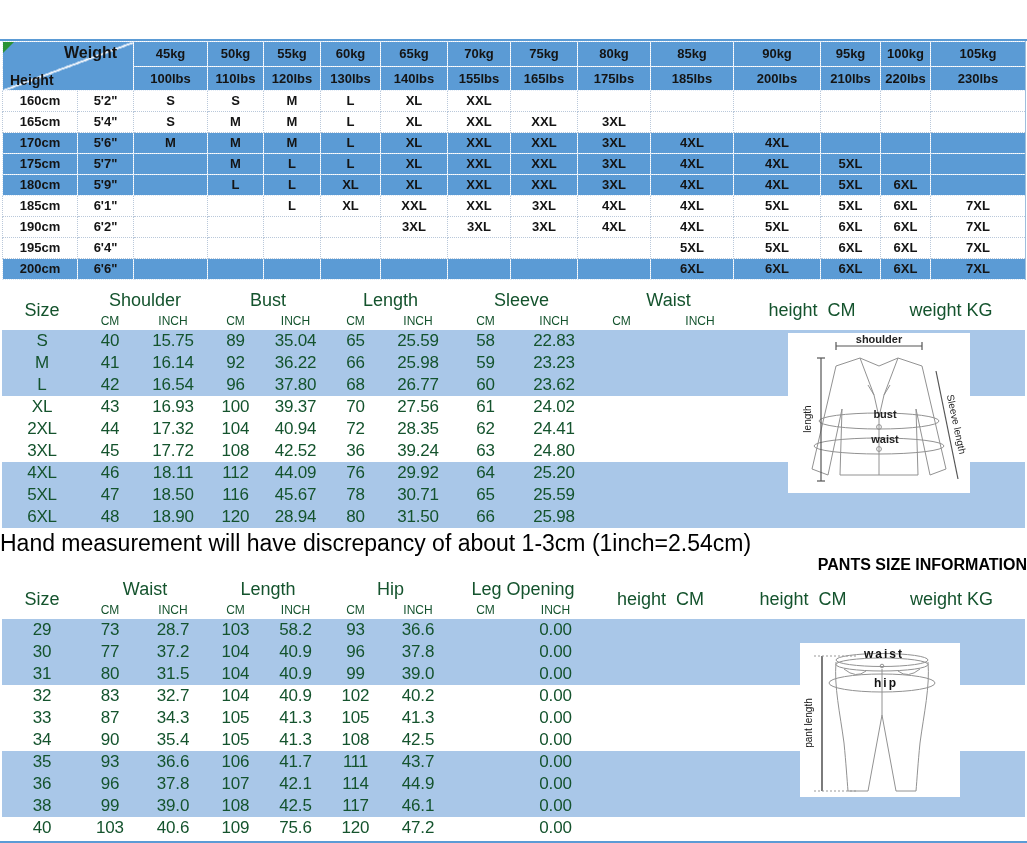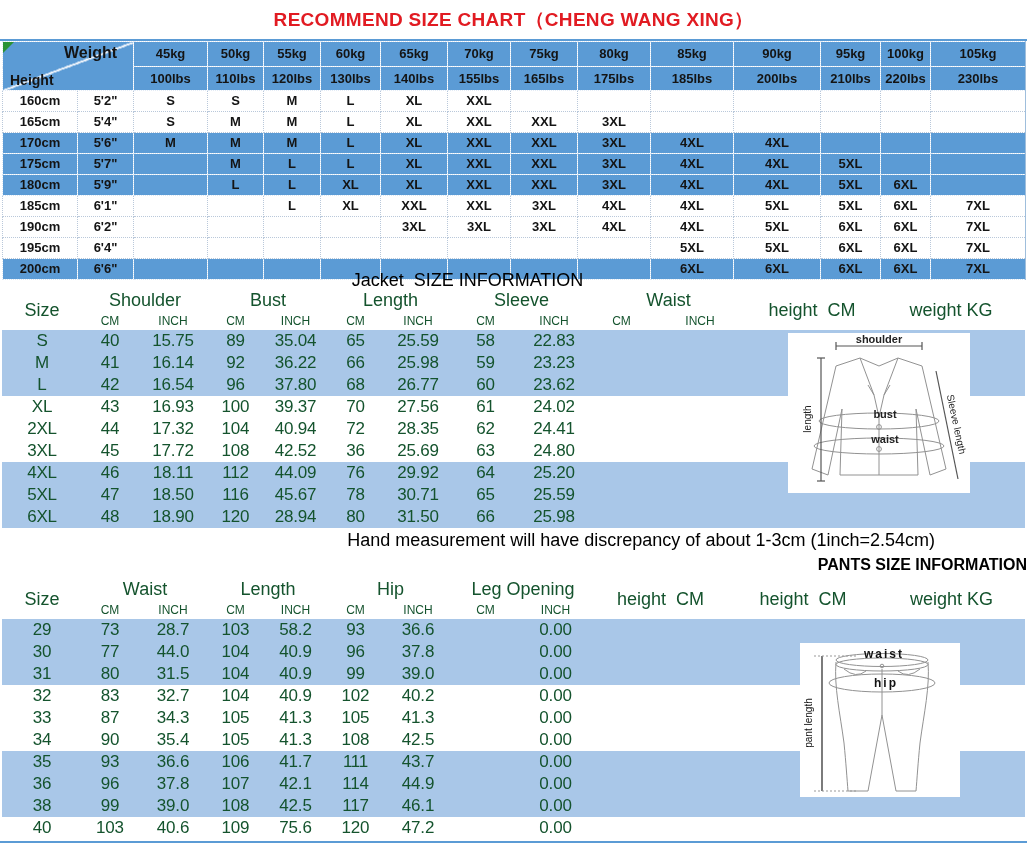--- a/index.html
+++ b/index.html
@@ -36,35 +36,34 @@
   .info th{font-weight:normal;font-size:18px;height:21px;line-height:21px;padding:0;
            text-align:center;white-space:pre;overflow:hidden}
   .info th.sub{font-size:12px;height:19px;line-height:16px}
   .info td{font-size:17px;text-align:center;height:22px;line-height:22px;padding:0;
            white-space:nowrap;overflow:hidden;letter-spacing:-.2px}
   .info tbody tr.shaded{background:var(--lblue)}
   #jacket{top:290px}
   #pants{top:579px}
 
   .jkt-title{position:absolute;top:270px;left:0;width:935px;text-align:center;font-size:18px;white-space:pre}
-  .note{position:absolute;top:530px;left:0;width:935px;text-align:right;font-size:18px}
+  .note{position:absolute;top:530px;left:0;width:935px;text-align:left;font-size:23px}
   .pants-title{position:absolute;top:556px;left:0;width:1027px;text-align:right;font-weight:bold;font-size:16px}
 
   
   .diagram{position:absolute;background:#fff}
   .diagram.jacket{left:788px;top:333px;width:182px;height:160px}
   .diagram.pants{left:800px;top:643px;width:160px;height:154px}
   .diagram svg{display:block}
 </style>
 </head>
 <body>
 
 <div class="page">
 
-  <div class="title">RECOMMEND SIZE CHART（CHENG WANG XING）</div>
   <div class="rule top"></div>
 
   <table id="matrix" class="matrix">
       <colgroup>
         <col style="width:75px">
         <col style="width:56px">
         <col style="width:74px">
         <col style="width:56px">
         <col style="width:57px">
         <col style="width:60px">
@@ -265,21 +264,20 @@
           <td></td>
           <td>6XL</td>
           <td>6XL</td>
           <td>6XL</td>
           <td>6XL</td>
           <td>7XL</td>
         </tr>
       </tbody>
     </table>
 
-  <div class="jkt-title">Jacket  SIZE INFORMATION</div>
   <table id="jacket" class="info">
       <colgroup>
         <col style="width:80px">
         <col style="width:56px">
         <col style="width:70px">
         <col style="width:55px">
         <col style="width:65px">
         <col style="width:55px">
         <col style="width:70px">
         <col style="width:65px">
@@ -389,21 +387,21 @@
           <td></td>
           <td></td>
         </tr>
         <tr>
           <td>3XL</td>
           <td>45</td>
           <td>17.72</td>
           <td>108</td>
           <td>42.52</td>
           <td>36</td>
-          <td>25.69</td>
+          <td>39.24</td>
           <td>63</td>
           <td>24.80</td>
           <td></td>
           <td></td>
           <td></td>
           <td></td>
         </tr>
         <tr class="shaded">
           <td>4XL</td>
           <td>46</td>
@@ -502,21 +500,21 @@
           <td>36.6</td>
           <td></td>
           <td>0.00</td>
           <td></td>
           <td></td>
           <td></td>
         </tr>
         <tr class="shaded">
           <td>30</td>
           <td>77</td>
-          <td>44.0</td>
+          <td>37.2</td>
           <td>104</td>
           <td>40.9</td>
           <td>96</td>
           <td>37.8</td>
           <td></td>
           <td>0.00</td>
           <td></td>
           <td></td>
           <td></td>
         </tr>

